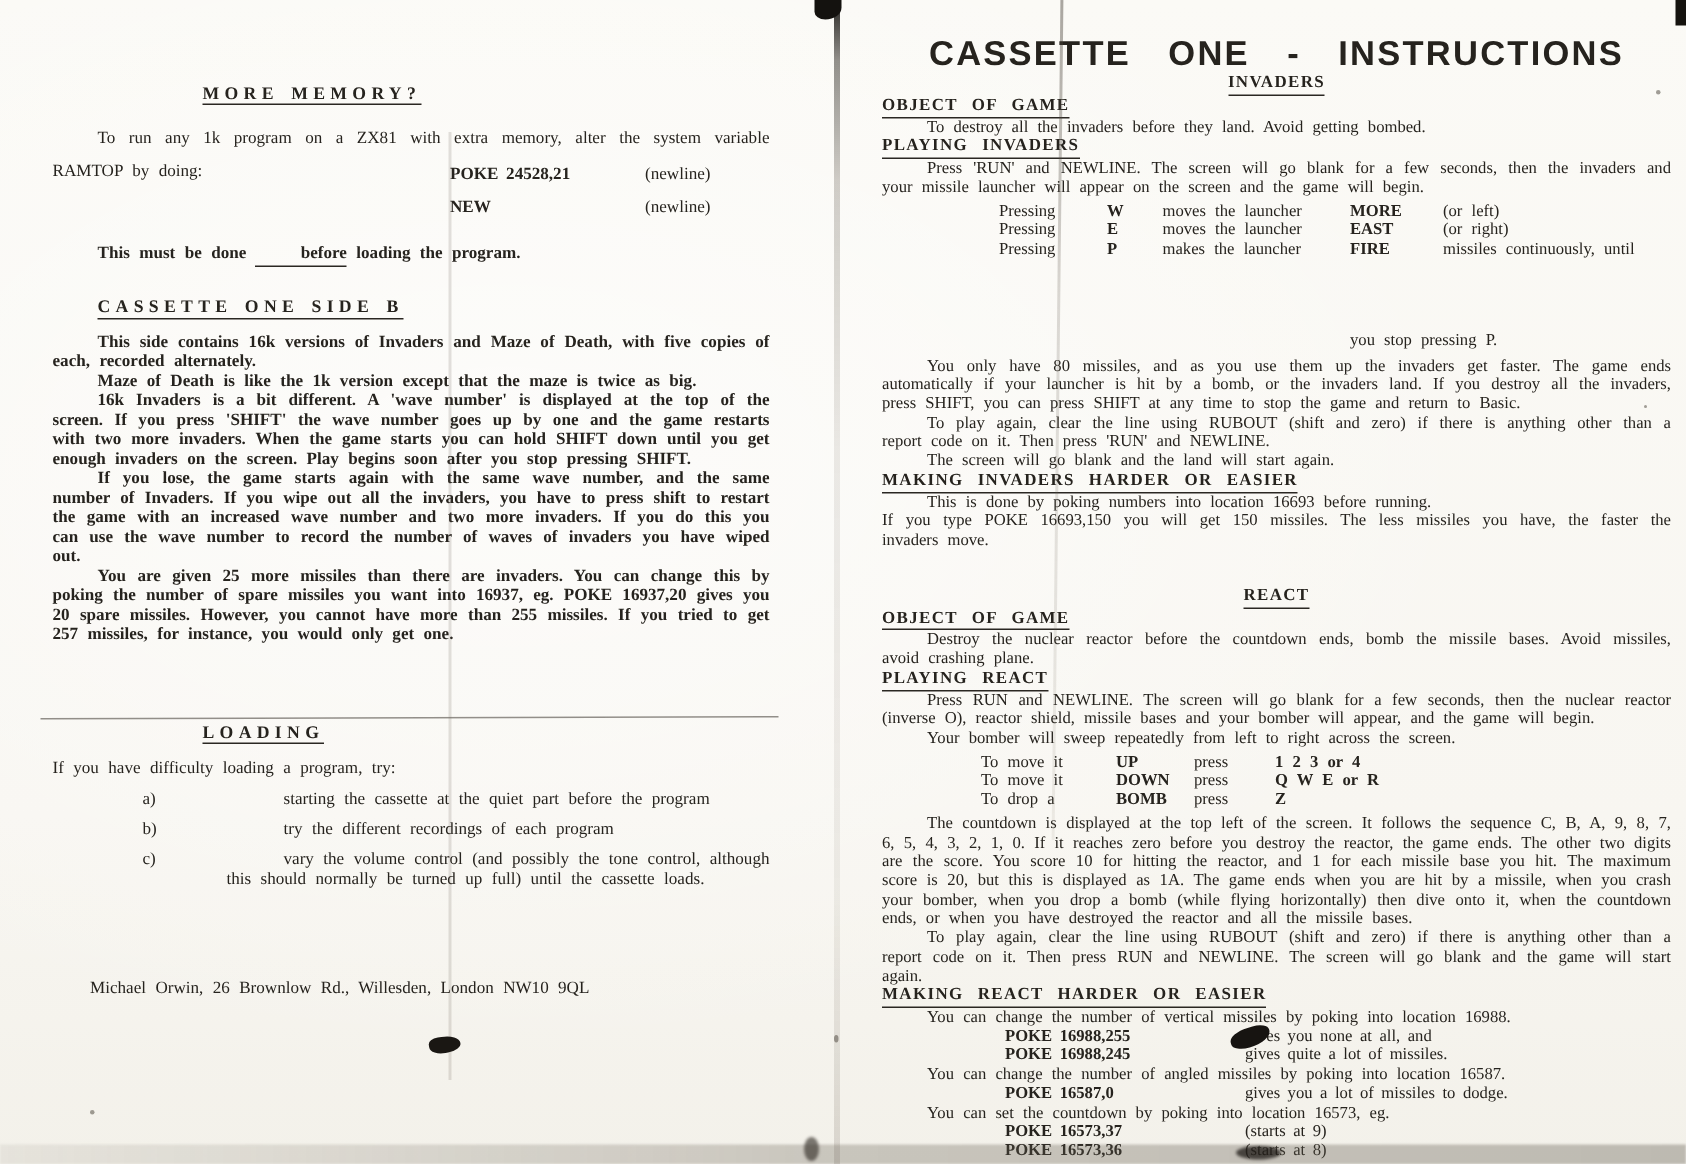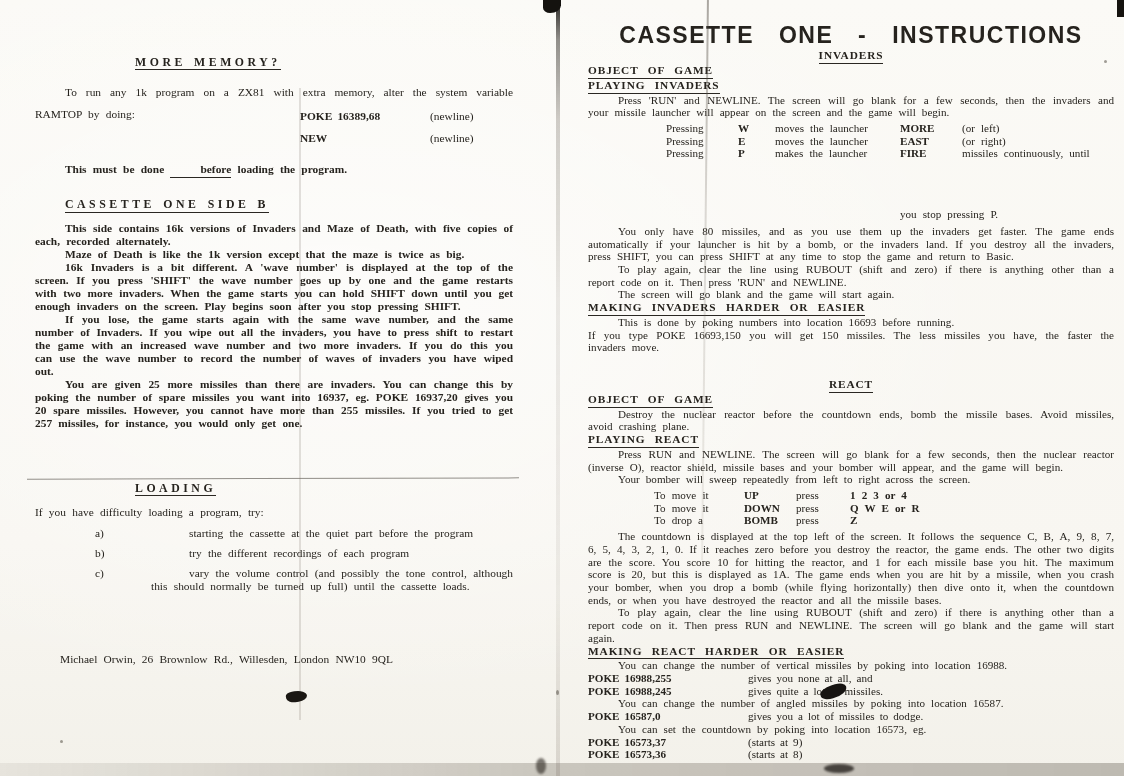--- a/index.html
+++ b/index.html
@@ -24,21 +24,21 @@
   .poke-left{margin-left:265px; margin-top:-20px; display:grid; grid-template-columns:130px auto; line-height:22px; font-weight:bold; word-spacing:.2em;}
   .mm-note{margin-top:9px; line-height:22px;}
   .title{
     font-family:"Liberation Sans", sans-serif; font-weight:bold; font-size:23px;
     letter-spacing:1.5px; word-spacing:17px; text-align:center; line-height:26px;
     word-break:keep-all;
   }
   .press-grid{margin-left:78px; display:grid; grid-template-columns:72px 37px 125px 62px auto; margin-top:3px; margin-bottom:4px;}
   .press-grid .cont{grid-column:4 / span 2;margin-top:48px;}
   .move-grid{margin-left:66px; display:grid; grid-template-columns:90px 52px 54px auto; margin-top:3px; margin-bottom:3px;}
-  .poke-right{display:grid; grid-template-columns:160px auto; font-weight:bold; word-spacing:.2em;}
+  .poke-right{display:grid; grid-template-columns:160px auto; margin-left:82px; font-weight:bold; word-spacing:.2em;}
   .poke-right .note{font-weight:normal;}
   .lead{text-indent:30px;}
   .load-rule{position:absolute; left:-8px; width:492px; height:1px; background:rgba(60,55,48,.55); transform:rotate(-.15deg);}
   .li{display:flex; margin-bottom:7px;}
   .li .lab{width:56px; margin-left:60px; flex:none;}
   .li .txt{flex:1; text-indent:38px;}
   .footer{margin-top:60px; margin-left:25px; text-align:left;}
   .bold{font-weight:bold;}
   
   .artifact{position:absolute; pointer-events:none;}
@@ -67,21 +67,21 @@
 
   <div class="page page-left">
 
     <div style="margin-left:100px;">
       <span class="hL u">MORE MEMORY?</span>
     </div>
 
     <p class="ind mm-intro">To run any 1k program on a ZX81 with extra memory, alter the system variable RAMTOP by doing:</p>
 
     <div class="poke-left">
-      <span>POKE 16389,68</span>
+      <span>POKE 24528,21</span>
       <span style="font-weight:normal;">(newline)</span>
       <span>NEW</span>
       <span style="font-weight:normal;">(newline)</span>
     </div>
 
     <p class="ind mm-note bold"><span>This must be done </span><span class="u">before</span><span> loading the program.</span></p>
 
     <div style="margin-left:30px; margin-top:18px;">
       <span class="hL u">CASSETTE ONE SIDE B</span>
     </div>
@@ -121,20 +121,21 @@
 
   <div class="page page-right">
 
     <div class="title">CASSETTE ONE - INSTRUCTIONS</div>
 
     <div class="center" style="margin-top:1px;">
       <span class="hS u">INVADERS</span>
     </div>
 
     <div><span class="hS u">OBJECT OF GAME</span></div>
+    <p class="ind">To destroy all the invaders before they land. Avoid getting bombed.</p>
 
     <div><span class="hS u">PLAYING INVADERS</span></div>
     <p class="ind">Press 'RUN' and NEWLINE. The screen will go blank for a few seconds, then the invaders and your missile launcher will appear on the screen and the game will begin.</p>
 
     <div class="press-grid">
       <span>Pressing</span>
       <span class="bold">W</span>
       <span>moves the launcher</span>
       <span class="bold">MORE</span>
       <span>(or left)</span>
@@ -146,21 +147,21 @@
       <span>Pressing</span>
       <span class="bold">P</span>
       <span>makes the launcher</span>
       <span class="bold">FIRE</span>
       <span>missiles continuously, until</span>
       <span class="cont">you stop pressing P.</span>
     </div>
 
     <p class="ind">You only have 80 missiles, and as you use them up the invaders get faster. The game ends automatically if your launcher is hit by a bomb, or the invaders land. If you destroy all the invaders, press SHIFT, you can press SHIFT at any time to stop the game and return to Basic.</p>
     <p class="ind">To play again, clear the line using RUBOUT (shift and zero) if there is anything other than a report code on it. Then press 'RUN' and NEWLINE.</p>
-    <p class="ind">The screen will go blank and the game will start again.</p>
+    <p class="ind">The screen will go blank and the land will start again.</p>
 
     <div><span class="hS u">MAKING INVADERS HARDER OR EASIER</span></div>
     <p class="ind">This is done by poking numbers into location 16693 before running.</p>
     <p>If you type POKE 16693,150 you will get 150 missiles. The less missiles you have, the faster the invaders move.</p>
 
     <div class="center" style="margin-top:24px;">
       <span class="hS u">REACT</span>
     </div>
 
     <div><span class="hS u">OBJECT OF GAME</span></div>

